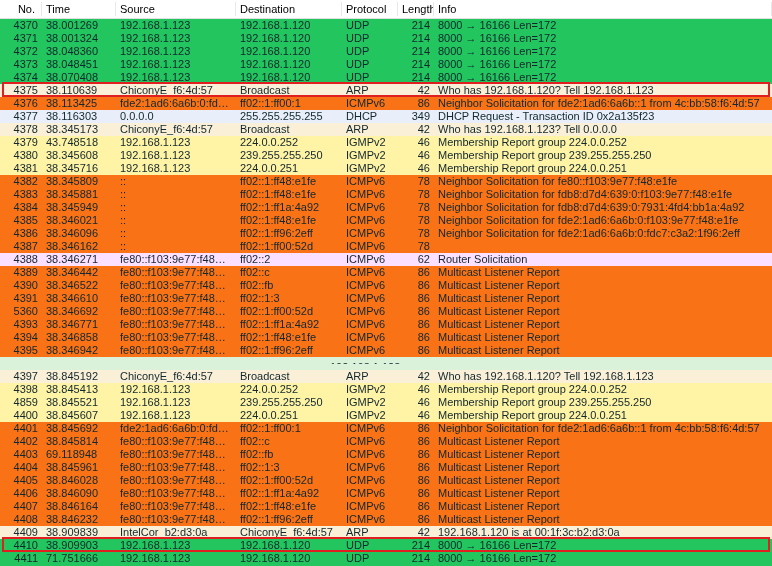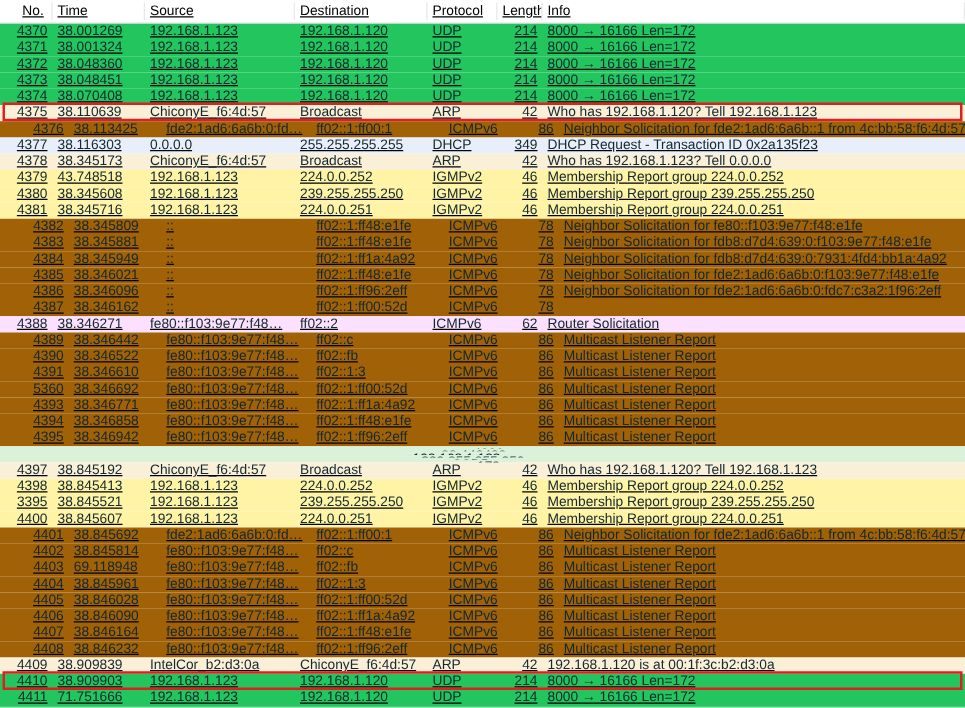--- a/index.html
+++ b/index.html
@@ -12,21 +12,20 @@
     width: 772px;
     height: 566px;
     overflow: hidden;
     box-sizing: border-box;
   }
   .container {
     width: 772px;
     height: 566px;
     position: relative;
     overflow: hidden;
-    text-decoration: underline;
   }
   .header {
     display: flex;
     align-items: center;
     height: 18px;
     font-size: 11px;
     color: #000;
     border-bottom: 1px solid #e0e0e0;
     background: #fff;
   }
@@ -59,21 +58,21 @@
   .c-time  { width: 74px;  }
   .c-src   { width: 120px; }
   .c-dst   { width: 106px; }
   .c-proto { width: 56px;  }
   .c-len   { width: 36px;  text-align: right; padding-right: 4px;}
   .c-info  { flex: 1;      }
 
   
   .scheme-udp    { background: #22c55e; color:#12272e; }
   .scheme-arp    { background: #faf0d7; color:#12272e; }
-  .scheme-icmpv6 { background: #a16207; color:#12272e;padding-left:13px; }
+  .scheme-icmpv6 { background: #f97316; color:#12272e; }
   .scheme-igmp   { background: #fff3a5; color:#12272e; }
   .scheme-dhcp   { background: #e8effb; color:#12272e; }
   .scheme-ssdp   { background: #daf2da; color:#12272e;flex-direction:column; }
   .scheme-router { background: #fce0ff; color:#12272e; }
 
   .hl-box {
     position: absolute;
     left: 2px;
     right: 2px;
     border: 2px solid #e02020;
@@ -350,21 +349,21 @@
       <div class="row scheme-igmp">
         <div class="col c-no">4398</div>
         <div class="col c-time">38.845413</div>
         <div class="col c-src">192.168.1.123</div>
         <div class="col c-dst">224.0.0.252</div>
         <div class="col c-proto">IGMPv2</div>
         <div class="col c-len">46</div>
         <div class="col c-info">Membership Report group 224.0.0.252</div>
       </div>
       <div class="row scheme-igmp">
-        <div class="col c-no">3395</div>
+        <div class="col c-no">4859</div>
         <div class="col c-time">38.845521</div>
         <div class="col c-src">192.168.1.123</div>
         <div class="col c-dst">239.255.255.250</div>
         <div class="col c-proto">IGMPv2</div>
         <div class="col c-len">46</div>
         <div class="col c-info">Membership Report group 239.255.255.250</div>
       </div>
       <div class="row scheme-igmp">
         <div class="col c-no">4400</div>
         <div class="col c-time">38.845607</div>

